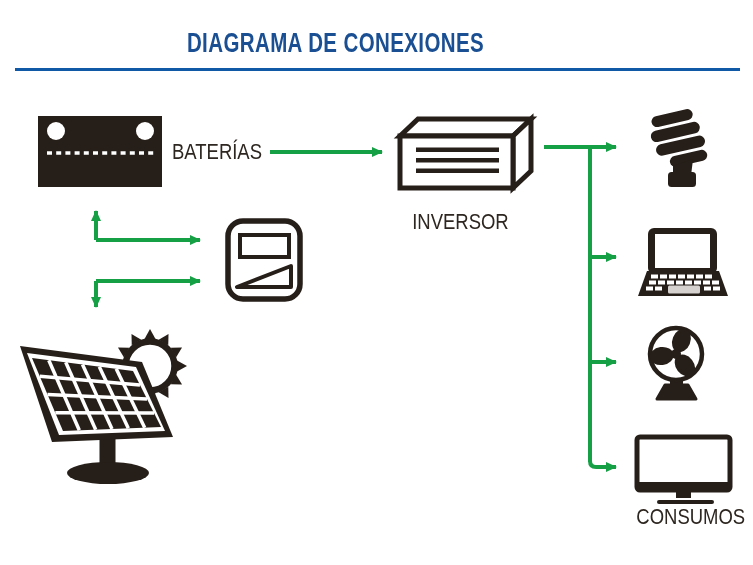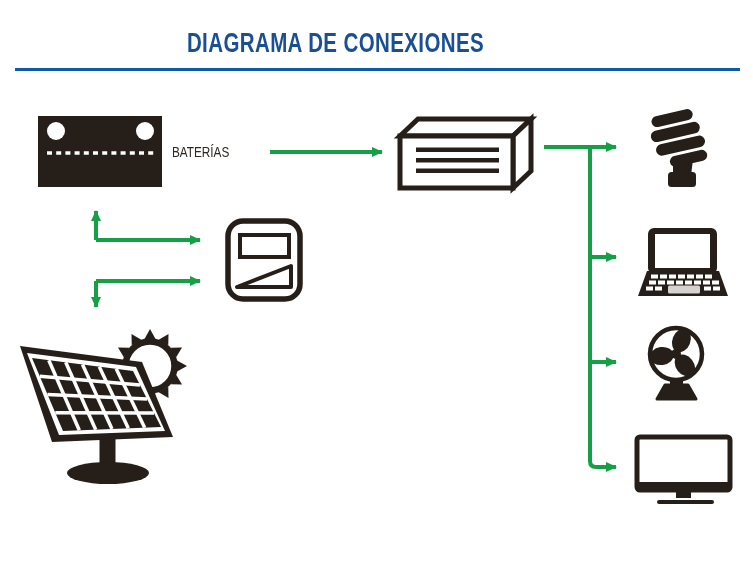--- a/index.html
+++ b/index.html
@@ -15,21 +15,21 @@
     position:relative;width:753px;height:565px;background:var(--bg);
     font-family:"Liberation Sans",sans-serif;overflow:hidden;margin:0 auto;
   }
   .title{
     position:absolute;top:28px;left:0;width:672px;text-align:center;
     color:var(--title-blue);font-size:27px;font-weight:bold;letter-spacing:0.5px;
   }
   .title span{display:inline-block;transform:scaleX(0.76);transform-origin:center;white-space:nowrap;}
   .rule{position:absolute;top:68px;left:15px;width:725px;height:3px;background:var(--rule-blue);}
   .lbl{
-    position:absolute;color:var(--label-ink);font-size:14px;line-height:24px;white-space:nowrap;
+    position:absolute;color:var(--label-ink);font-size:22px;line-height:24px;white-space:nowrap;
   }
   .lbl span{display:inline-block;transform:scaleX(0.84);white-space:nowrap;}
   .lbl.left span{transform-origin:left center;}
   .lbl.center{text-align:center;}
   .lbl.center span{transform-origin:center;}
   svg{position:absolute;top:0;left:0;}
   .ink{fill:var(--ink);}
   .ink-line{stroke:var(--ink);fill:#fff;}
   .ink-open{stroke:var(--ink);fill:none;}
   .wire{stroke:var(--green);stroke-width:4;fill:none;}
@@ -185,14 +185,20 @@
       <rect class="ink-line" x="637" y="437" width="93" height="53" rx="3" stroke-width="5"></rect>
       <rect class="ink" x="639" y="482" width="89" height="9"></rect>
       <rect class="ink" x="676" y="491" width="15" height="7"></rect>
       <rect class="ink" x="657" y="500" width="57" height="4" rx="2"></rect>
     </g>
   </svg>
 
   <div class="lbl left" style="left:172px;top:140px;">
     <span>BATERÍAS</span>
   </div>
+  <div class="lbl center" style="left:395px;top:210px;width:130px;">
+    <span>INVERSOR</span>
+  </div>
+  <div class="lbl center" style="left:626px;top:505px;width:120px;">
+    <span>CONSUMOS</span>
+  </div>
 
 </div>
 
 </body></html>

